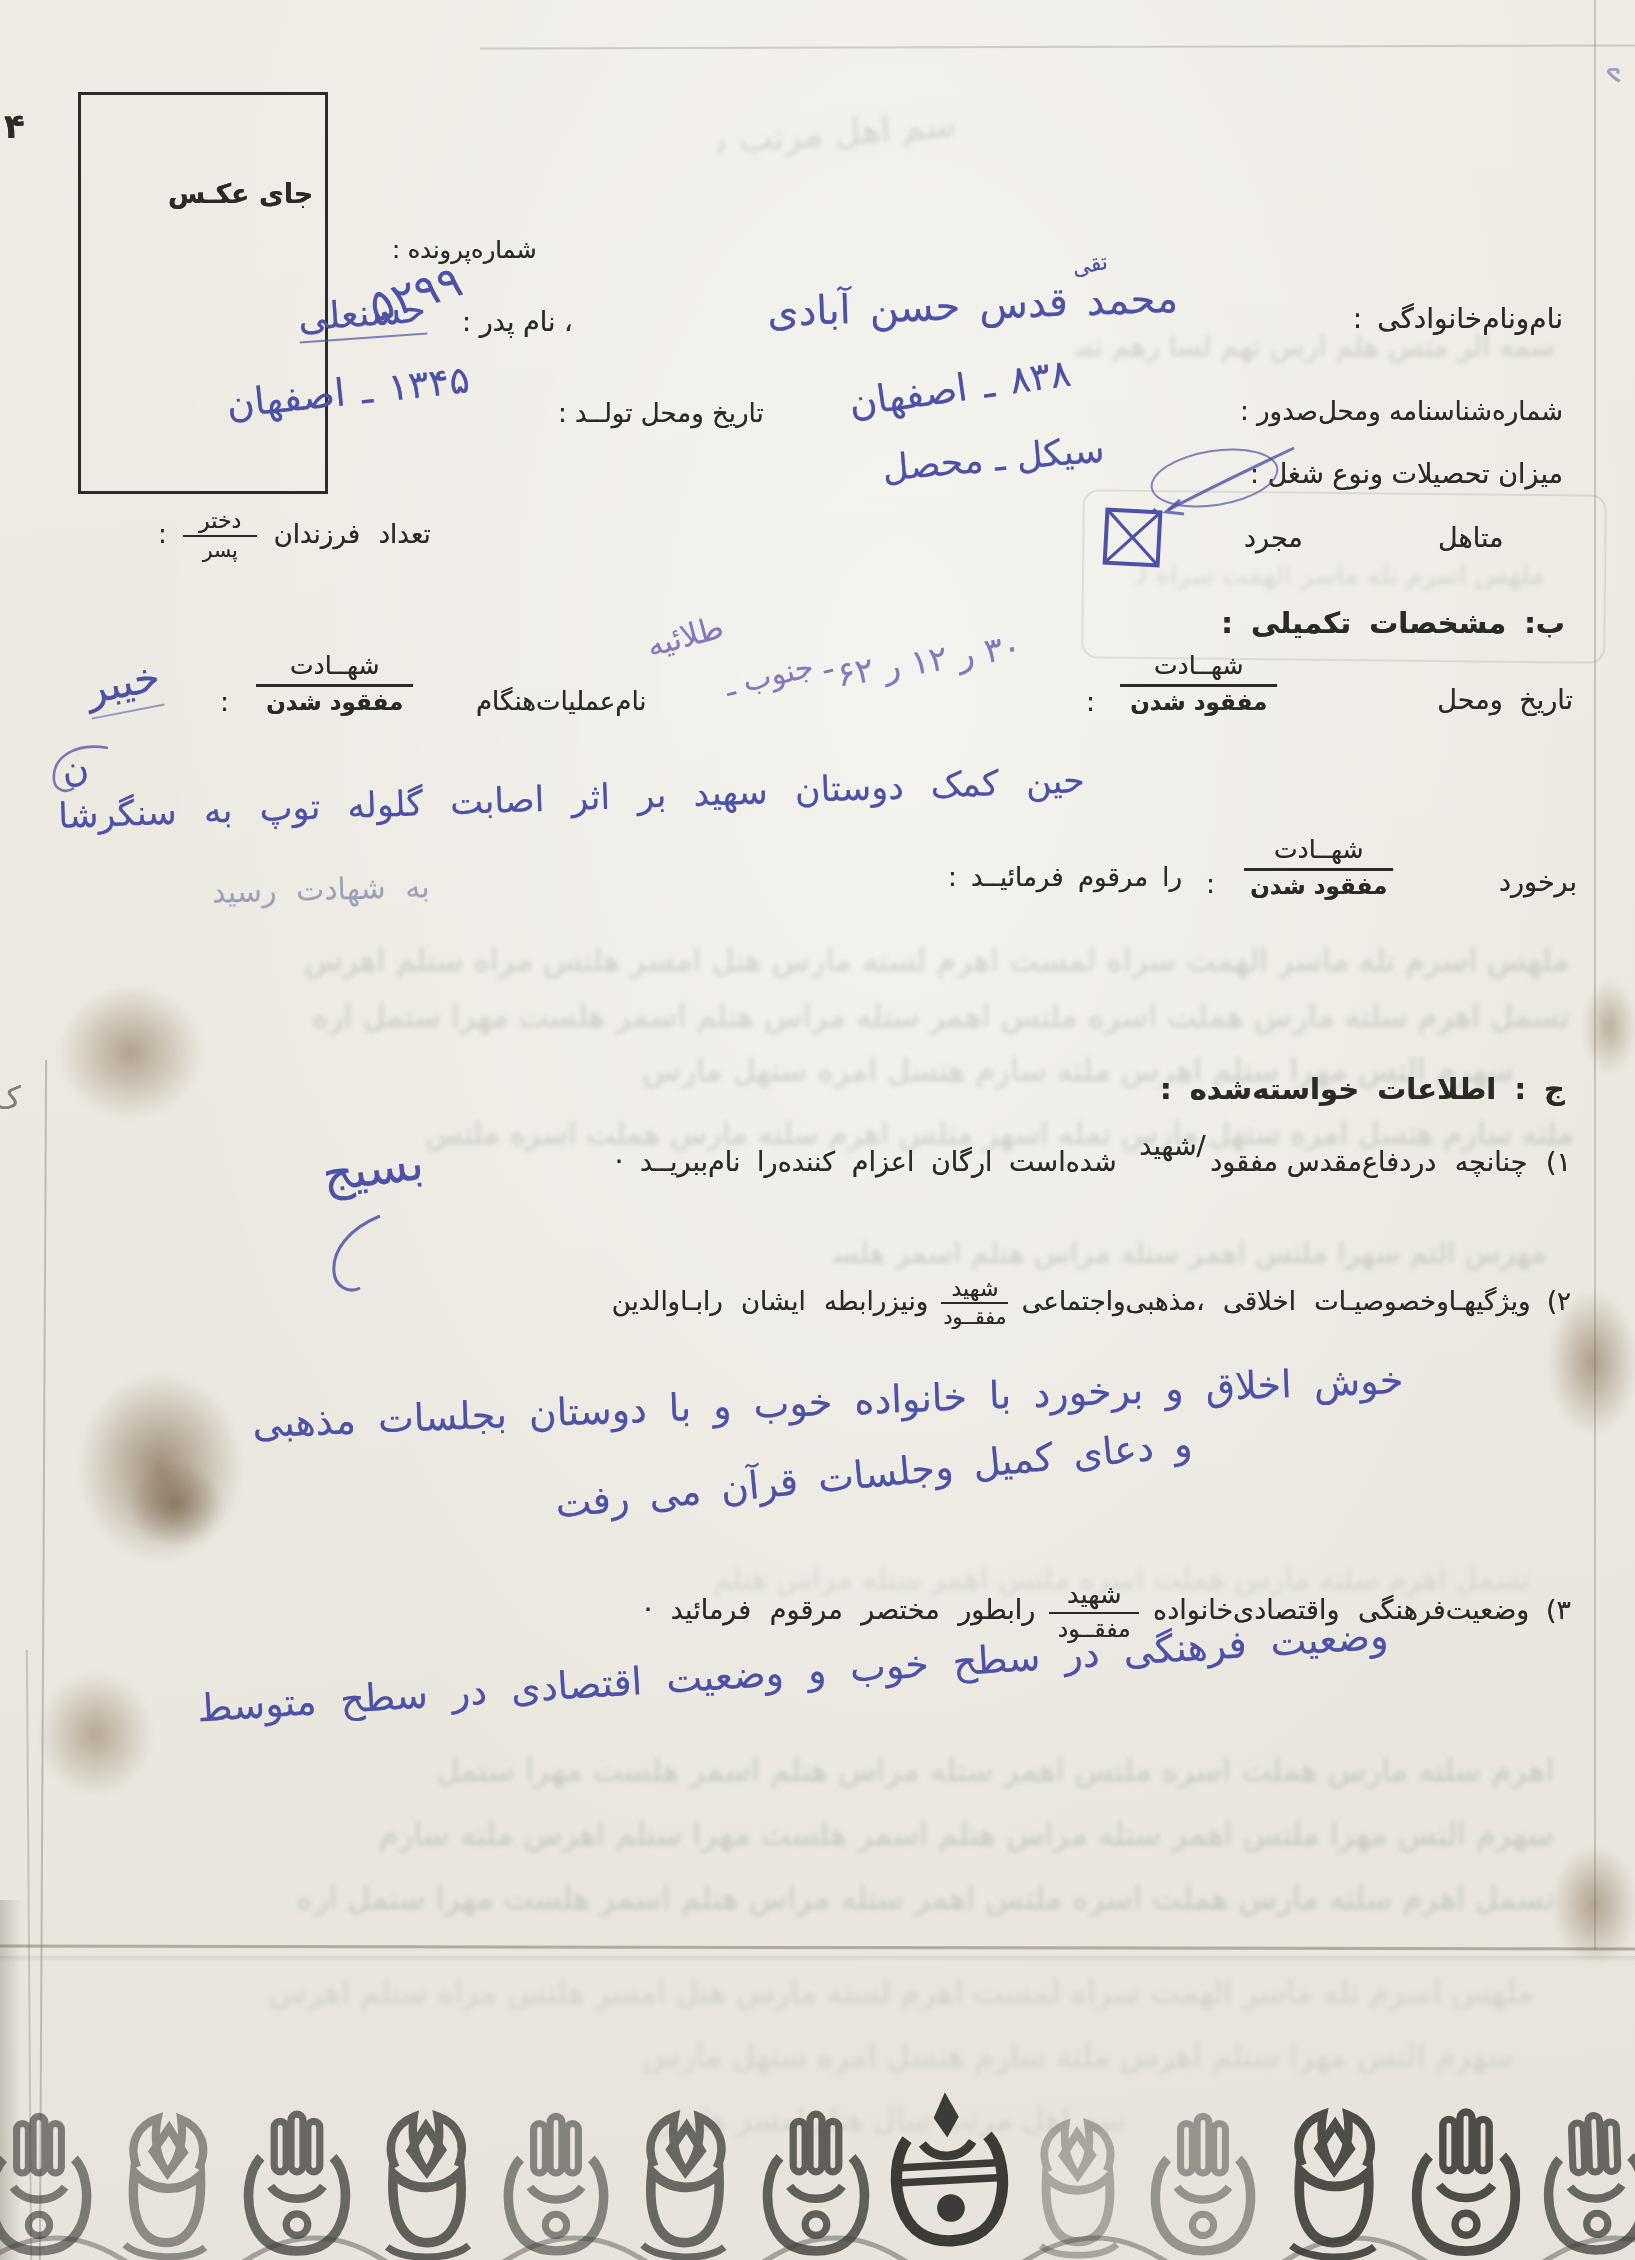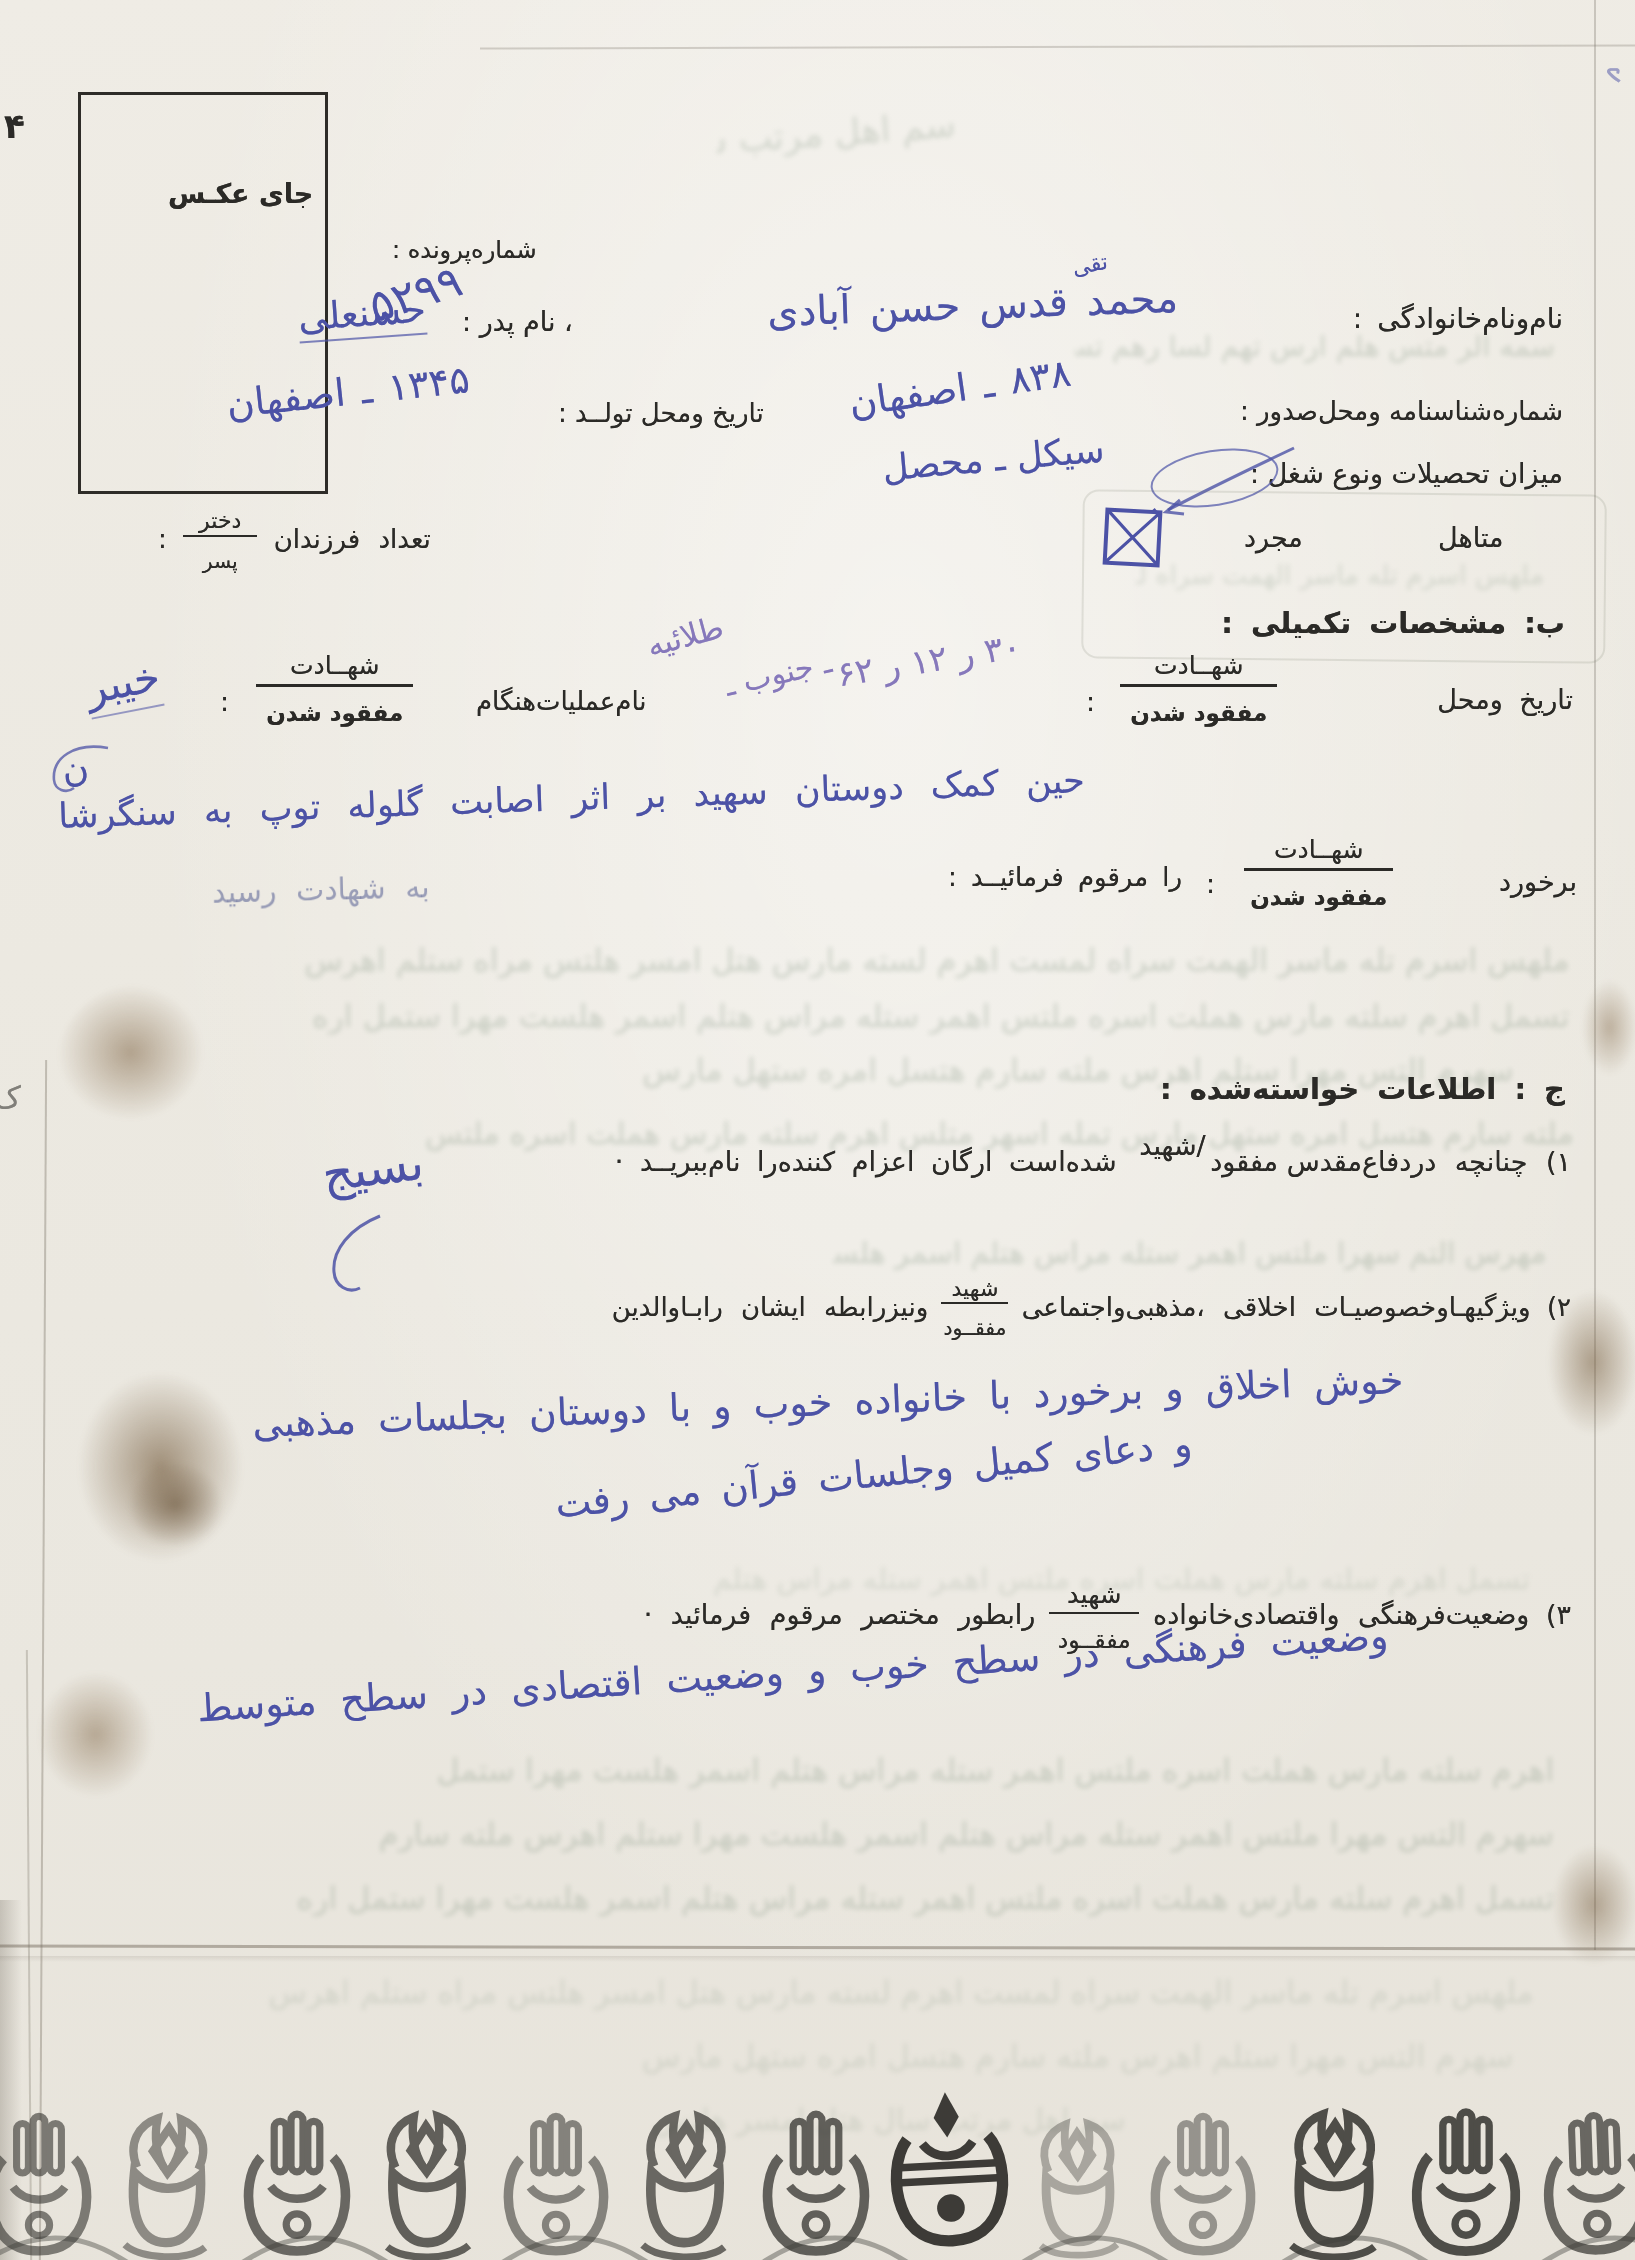--- a/index.html
+++ b/index.html
@@ -13,21 +13,21 @@
     color:#2b2a27;
   }
   .abs{position:absolute; white-space:nowrap;}
   .print{color:#2b2a27; text-shadow:0 0 .5px rgba(40,40,35,.8);}
   .hw{color:#4c52a6; text-shadow:0 0 .4px rgba(70,80,170,.55);}
   .hw2{color:#8678bb; text-shadow:0 0 .4px rgba(130,115,190,.5);}
   .bleed{position:absolute; color:#7d907d; filter:blur(2.6px); opacity:.32; white-space:nowrap; overflow:hidden; transform:scaleX(1.02);}
   .bleed.lite{opacity:.2;}
   .frac{display:inline-flex; flex-direction:column; align-items:center; vertical-align:middle; margin:0 8px; line-height:1.15;}
   .frac .ft{border-bottom:3px solid #2b2a27; padding:0 26px 3px;}
-  .frac .fb{padding-top:13px; font-size:.92em;}
+  .frac .fb{padding-top:2px; font-size:.92em;}
   .frac.md .ft{padding:0 16px 2px; border-bottom-width:2.5px;}
   .frac.sm{font-size:.85em; margin:0 5px;}
   .frac.sm .ft{padding:0 10px 1px; border-bottom-width:2px;}
   .raise{display:inline-block; transform:translateY(-16px); margin-right:-4px;}
   .stain{position:absolute; filter:blur(2.5px); pointer-events:none;}
   .foldline{position:absolute; pointer-events:none;}
   .stamp{display:inline-block; color:#34332f;}
   #stamps{position:absolute; bottom:-8px; left:-20px; right:-20px; height:180px;
      display:flex; justify-content:space-between; align-items:flex-end;}
 </style>

